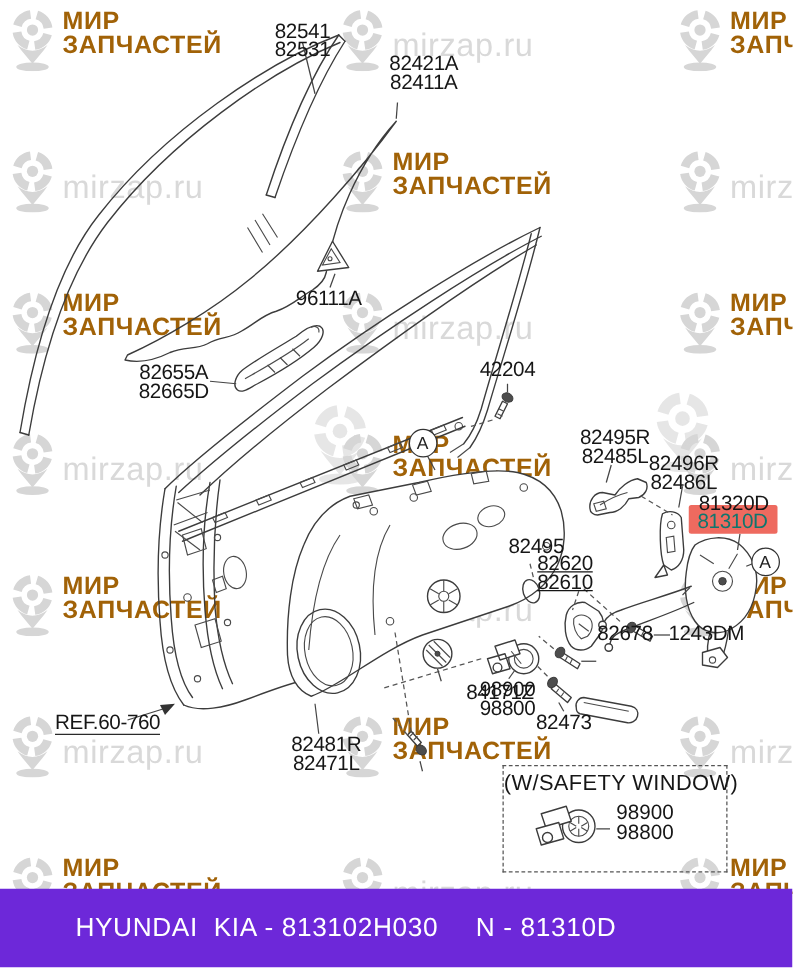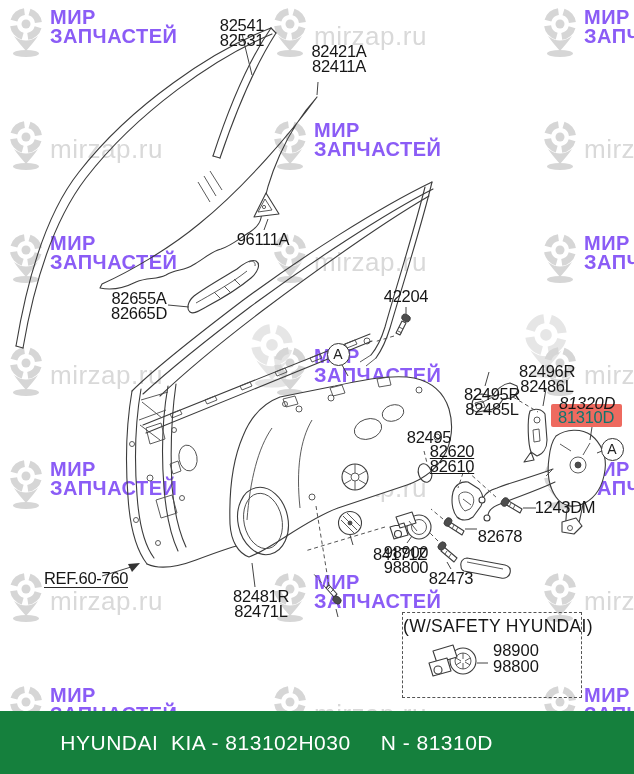--- a/index.html
+++ b/index.html
@@ -1,40 +1,40 @@
 <!DOCTYPE html>
 <html><head>
 <meta charset="utf-8">
 <style>
   html,body{margin:0;padding:0;}
   body{width:634px;height:774px;position:relative;background:#ffffff;overflow:hidden;
        font-family:"Liberation Sans", sans-serif;}
   #watermark-layer{position:absolute;inset:0;z-index:0;}
   .wm-tile{position:absolute;display:flex;align-items:flex-start;}
   .wm-text{margin-left:4px;}
-  .wm-brand{font-weight:bold;font-size:20px;line-height:19px;color:#8b5cf6;letter-spacing:.5px;margin-top:3px;}
+  .wm-brand{font-weight:bold;font-size:20px;line-height:19px;color:#a16207;letter-spacing:.5px;margin-top:3px;}
   .wm-site{font-size:26px;color:#d9d9d9;margin-top:16px;letter-spacing:.5px;}
   #diagram-svg{position:absolute;left:0;top:0;z-index:1;}
   #hl-box{position:absolute;left:551px;top:404px;width:71px;height:23px;background:#ee6a5f;border-radius:2px;z-index:2;}
   #labels-layer{position:absolute;inset:0;z-index:3;}
   .part-label{position:absolute;transform:translateX(-50%);font-size:16.5px;line-height:14.5px;
       color:#161616;letter-spacing:-0.3px;text-align:center;white-space:nowrap;}
   .part-label.align-left{transform:none;text-align:left;}
   .part-label.underline{border-bottom:1.6px solid #2a2a2a;padding-bottom:1px;}
   .part-label.highlight{color:#0f766e;}
   .callout{position:absolute;width:21px;height:21px;border:1.4px solid #333;border-radius:50%;
       background:#fff;display:flex;align-items:center;justify-content:center;
       font-size:14px;color:#222;z-index:3;}
   #safety-box{position:absolute;left:402px;top:612px;width:178px;height:84px;
       border:1.6px dashed #555;z-index:3;background:transparent;}
   #safety-title{position:absolute;left:0;right:0;top:3px;text-align:center;font-size:17.5px;
       letter-spacing:.3px;color:#161616;white-space:nowrap;}
   #safety-parts{position:absolute;left:90px;top:30px;font-size:16.5px;line-height:15.5px;color:#161616;}
   #safety-motor{position:absolute;left:20px;top:24px;}
-  #footer-bar{position:absolute;left:0;top:711px;width:634px;height:63px;background:#15803d;
+  #footer-bar{position:absolute;left:0;top:711px;width:634px;height:63px;background:#6d28d9;
       display:flex;align-items:center;justify-content:center;z-index:4;}
   #footer-inner{transform:translateX(-53px);white-space:pre;color:#fff;font-size:21px;letter-spacing:.5px;}
   #footer-part{margin-left:30px;}
   svg .ln{fill:none;stroke:#3c3c3c;stroke-width:1.1;stroke-linecap:round;stroke-linejoin:round;}
   svg .lnw{fill:#ffffff;stroke:#3c3c3c;stroke-width:1.1;stroke-linecap:round;stroke-linejoin:round;}
   svg .thin{fill:none;stroke:#4a4a4a;stroke-width:0.9;}
   svg .dark{fill:#4d4d4d;stroke:#3c3c3c;stroke-width:0.8;}
   svg .dash{fill:none;stroke:#555;stroke-width:1;stroke-dasharray:4 3;}
   svg .leader{fill:none;stroke:#444;stroke-width:1;}
 </style>
@@ -452,45 +452,45 @@
     <div class="part-label" style="left: 263px; top: 232px;">
       <div>96111A</div>
     </div>
     <div class="part-label" style="left: 139px; top: 291px;">
       <div>82655A</div>
       <div>82665D</div>
     </div>
     <div class="part-label" style="left: 406px; top: 289px;">
       <div>42204</div>
     </div>
-    <div class="part-label" style="left: 492px; top: 343px; margin-top: 44px;">
+    <div class="part-label" style="left: 492px; top: 343px;">
       <div>82495R</div>
       <div>82485L</div>
     </div>
     <div class="part-label" style="left: 547px; top: 364px;">
       <div>82496R</div>
       <div>82486L</div>
     </div>
-    <div class="part-label" style="left: 587px; top: 396px; font-style: italic;">
+    <div class="part-label" style="left: 587px; top: 396px;">
       <div>81320D</div>
     </div>
     <div class="part-label highlight" style="left: 586px; top: 410px;">
       <div>81310D</div>
     </div>
     <div class="part-label" style="left: 429px; top: 430px;">
       <div>82495</div>
     </div>
     <div class="part-label" style="left: 452px; top: 444px; text-decoration: underline;">
       <div>82620</div>
       <div>82610</div>
     </div>
     <div class="part-label" style="left: 565px; top: 500px;">
       <div>1243DM</div>
     </div>
-    <div class="part-label" style="left: 500px; top: 529px;">
+    <div class="part-label" style="left: 500px; top: 500px;">
       <div>82678</div>
     </div>
     <div class="part-label" style="left: 372px; top: 547px; margin-left: 28px;">
       <div>84171Z</div>
     </div>
     <div class="part-label" style="left: 406px; top: 545px;">
       <div>98900</div>
       <div>98800</div>
     </div>
     <div class="part-label" style="left: 451px; top: 571px;">
@@ -501,21 +501,21 @@
       <div>82471L</div>
     </div>
     <div class="part-label underline align-left" style="left: 44px; top: 571px;">
       <div>REF.60-760</div>
     </div>
     <div class="callout" style="left: 326.5px; top: 342.5px;">A</div>
     <div class="callout" style="left: 600.5px; top: 437.5px;">A</div>
   </div>
 
 <div id="safety-box">
-  <div id="safety-title">(W/SAFETY HYUNDAI)</div>
+  <div id="safety-title">(W/SAFETY WINDOW)</div>
   <svg id="safety-motor" width="66" height="52" viewBox="0 0 66 52">
     <circle class="lnw" cx="40" cy="24" r="13"></circle>
       <circle class="thin" cx="40" cy="24" r="8"></circle>
     <path class="thin" d="M40,16 L40,22 M33,21 L38,24 M33,28 L38,25 M40,32 L40,26 M47,28 L42,25 M47,21 L42,24"></path>
     <path class="lnw" d="M10,14 L30,8 L34,20 L14,26 Z"></path>
     <path class="lnw" d="M6,26 L24,21 L28,34 L10,39 Z"></path>
     <circle class="lnw" cx="15" cy="33" r="4"></circle>
     <line x1="54" y1="26" x2="65" y2="26" stroke="#444" stroke-width="1"></line>
   </svg>
   <div id="safety-parts">

